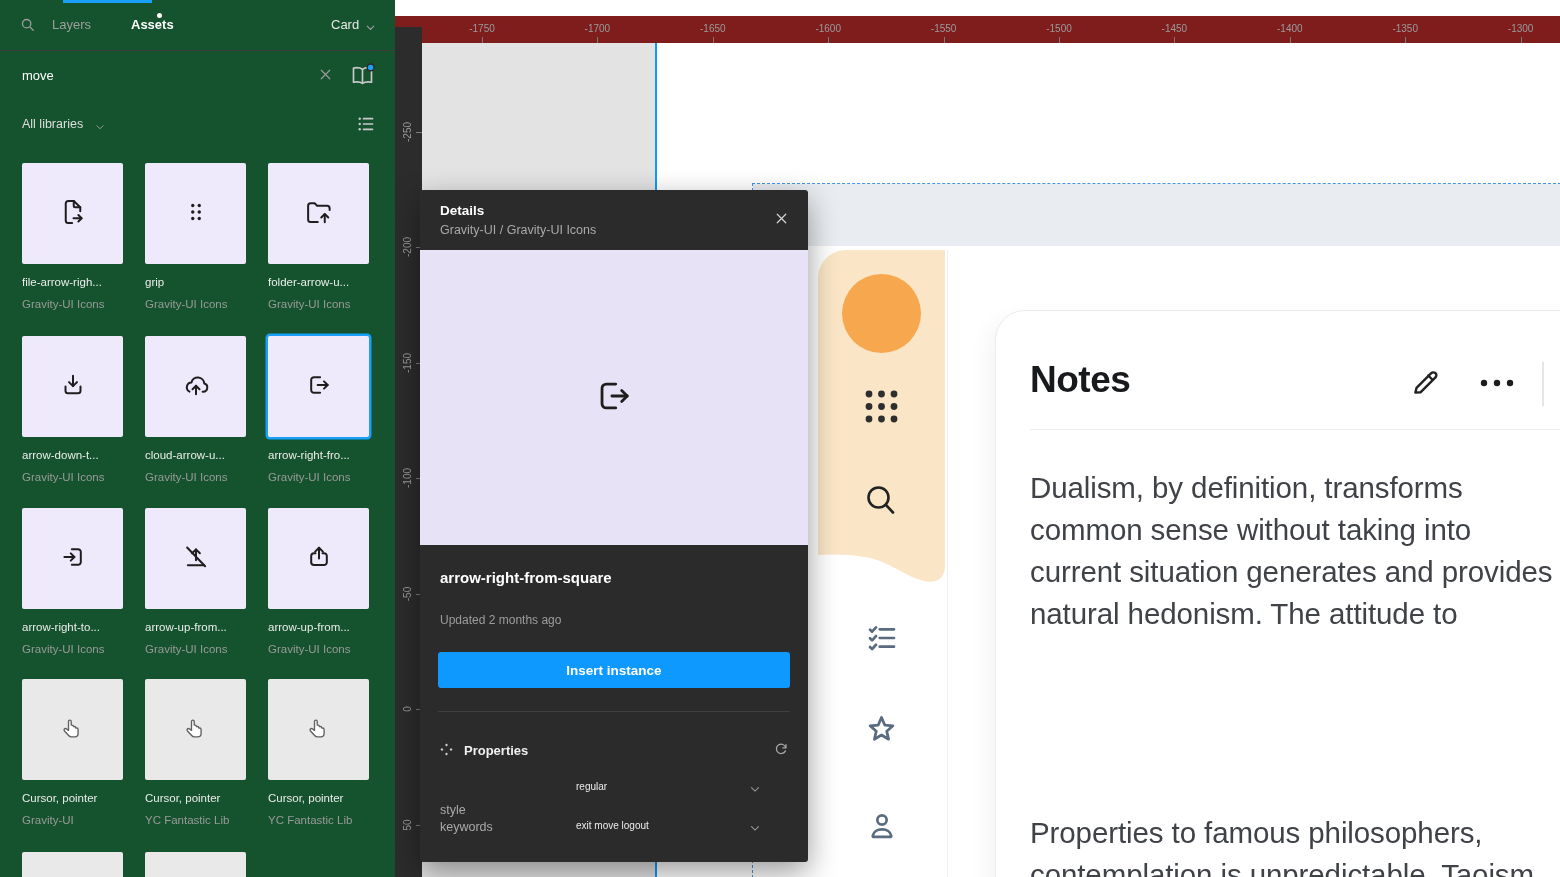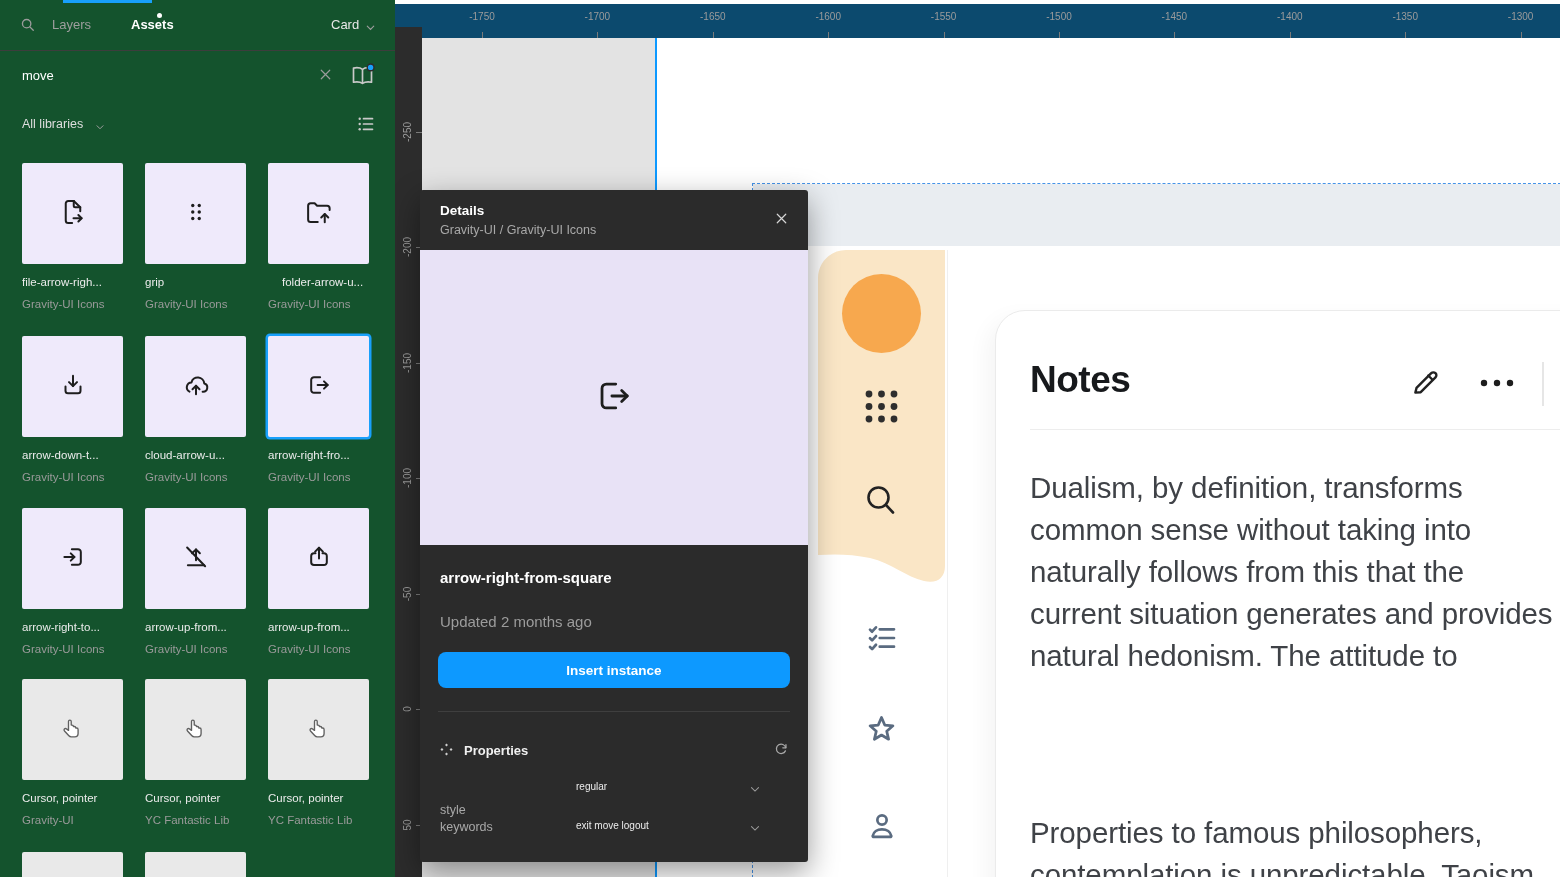--- a/index.html
+++ b/index.html
@@ -1,21 +1,21 @@
 <!DOCTYPE html>
 <html><head>
 <meta charset="utf-8">
 <style>
   html,body{margin:0;padding:0;}
   body{width:1560px;height:877px;overflow:hidden;position:relative;background:#fff;
        font-family:"Liberation Sans","DejaVu Sans",sans-serif;}
   .abs{position:absolute;}
 
   
-  #h-ruler{left:395px;top:4px;width:1165px;height:34px;background:#0c4a6e;z-index:5;}
+  #h-ruler{left:395px;top:16px;width:1165px;height:27px;background:#7f1d1d;z-index:5;}
   #v-ruler{left:395px;top:27px;width:27px;height:850px;background:#2c2c2c;z-index:5;}
   .ruler-label{position:absolute;width:60px;text-align:center;font-size:10px;color:#9b9b9b;top:7px;}
   .ruler-tick{position:absolute;width:1px;height:6px;background:#7a7a7a;bottom:0;}
   .vruler-label{position:absolute;width:44px;height:12px;text-align:center;font-size:10px;color:#9b9b9b;
                 transform:rotate(-90deg);left:-9px;}
   .vruler-tick{position:absolute;left:21px;width:6px;height:1px;background:#7a7a7a;}
   #canvas-gray{left:422px;top:27px;width:235px;height:850px;background:#e3e3e3;z-index:1;}
   #frame-white{left:657px;top:27px;width:903px;height:850px;background:#ffffff;z-index:1;}
   #frame-line{left:655px;top:27px;width:2px;height:850px;background:#0d99ff;z-index:2;}
   #band{left:753px;top:184px;width:807px;height:62px;background:#e9edf1;z-index:3;}
@@ -41,22 +41,22 @@
 
   
   #details-panel{left:420px;top:190px;width:388px;height:672px;background:#2b2b2b;border-radius:3px;
                  box-shadow:0 10px 30px rgba(0,0,0,0.4);z-index:20;}
   #details-title{left:20px;top:13px;font-size:13.5px;font-weight:700;color:#fff;}
   #details-breadcrumb{left:20px;top:33px;font-size:12.5px;color:#a9a9a9;}
   #details-close{left:353px;top:20px;cursor:pointer;}
   #details-preview{left:0;top:60px;width:388px;height:295px;background:#e8e2f6;display:flex;
                    align-items:center;justify-content:center;}
   #details-name{left:20px;top:379px;font-size:15px;font-weight:700;color:#fff;}
-  #details-updated{left:20px;top:423px;font-size:15px;color:#9c9c9c;}
-  #insert-btn{left:18px;top:462px;width:352px;height:36px;background:#0d99ff;border-radius:8px;color:#fff;
+  #details-updated{left:20px;top:423px;font-size:12px;color:#9c9c9c;}
+  #insert-btn{left:18px;top:462px;width:352px;height:36px;background:#0d99ff;border-radius:3px;color:#fff;
               font-size:13.5px;font-weight:700;display:flex;align-items:center;justify-content:center;cursor:pointer;}
   #details-divider{left:18px;top:521px;width:352px;height:1px;background:#3f3f3f;}
   #props-icon{left:18px;top:551px;}
   #props-heading{left:44px;top:553px;font-size:13px;font-weight:700;color:#f0f0f0;}
   #props-refresh{left:352px;top:550px;}
   .prop-label{position:absolute;left:20px;font-size:12.5px;color:#a9a9a9;}
   .prop-value{position:absolute;left:156px;font-size:10px;color:#ececec;}
   .prop-chevron{position:absolute;left:328px;}
 
   
@@ -149,21 +149,20 @@
     <circle cx="9" cy="7" r="3.2"></circle>
       <circle cx="22" cy="7" r="3.2"></circle>
       <circle cx="35" cy="7" r="3.2"></circle>
   </svg>
 </div>
 <div class="abs" id="notes-vdivider"></div>
 <div class="abs" id="notes-hdivider"></div>
 <div class="abs" id="notes-p1">
     <div class="note-line">Dualism, by definition, transforms</div>
     <div class="note-line">common sense without taking into</div>
-    <div class="note-line">naturally follows from this that the</div>
     <div class="note-line">current situation generates and provides</div>
     <div class="note-line">natural hedonism. The attitude to</div>
   </div>
 <div class="abs" id="notes-p2">
     <div class="note-line">Properties to famous philosophers,</div>
     <div class="note-line">contemplation is unpredictable. Taoism</div>
   </div>
 
 <div class="abs" id="dashed-selection"></div>
 
@@ -328,21 +327,21 @@
       </div>
       <div class="asset-name" style="left: 145px; top: 276px;">grip</div>
       <div class="asset-lib" style="left: 145px; top: 298px;">Gravity-UI Icons</div>
       <div class="tile lavender" style="left: 268px; top: 163px;">
         <span><svg width="30" height="30" viewBox="0 0 24 24" fill="none" stroke="#1e1e1e" stroke-width="1.6" stroke-linecap="round" stroke-linejoin="round">
             <path d="M20.5 10.4V9a2 2 0 0 0-2-2h-8l-2-2H5.3a2 2 0 0 0-2 2v11a2 2 0 0 0 2 2h5.7"></path>
             <path d="M16.6 20.2v-6.4"></path>
             <path d="M13.8 16.4l2.8-2.8 2.8 2.8"></path>
           </svg></span>
       </div>
-      <div class="asset-name" style="left: 268px; top: 276px; margin-left: 14px;">folder-arrow-u...</div>
+      <div class="asset-name" style="left: 268px; top: 276px;">folder-arrow-u...</div>
       <div class="asset-lib" style="left: 268px; top: 298px;">Gravity-UI Icons</div>
       <div class="tile lavender" style="left: 22px; top: 336px;">
         <span><svg width="30" height="30" viewBox="0 0 24 24" fill="none" stroke="#1e1e1e" stroke-width="1.6" stroke-linecap="round" stroke-linejoin="round">
             <path d="M6 13.2v3.3a2 2 0 0 0 2 2h8a2 2 0 0 0 2-2v-3.3"></path>
             <path d="M12 4.6v8.2"></path>
             <path d="M8.8 9.7l3.2 3.2 3.2-3.2"></path>
           </svg></span>
       </div>
       <div class="asset-name" style="left: 22px; top: 449px;">arrow-down-t...</div>
       <div class="asset-lib" style="left: 22px; top: 471px;">Gravity-UI Icons</div>

